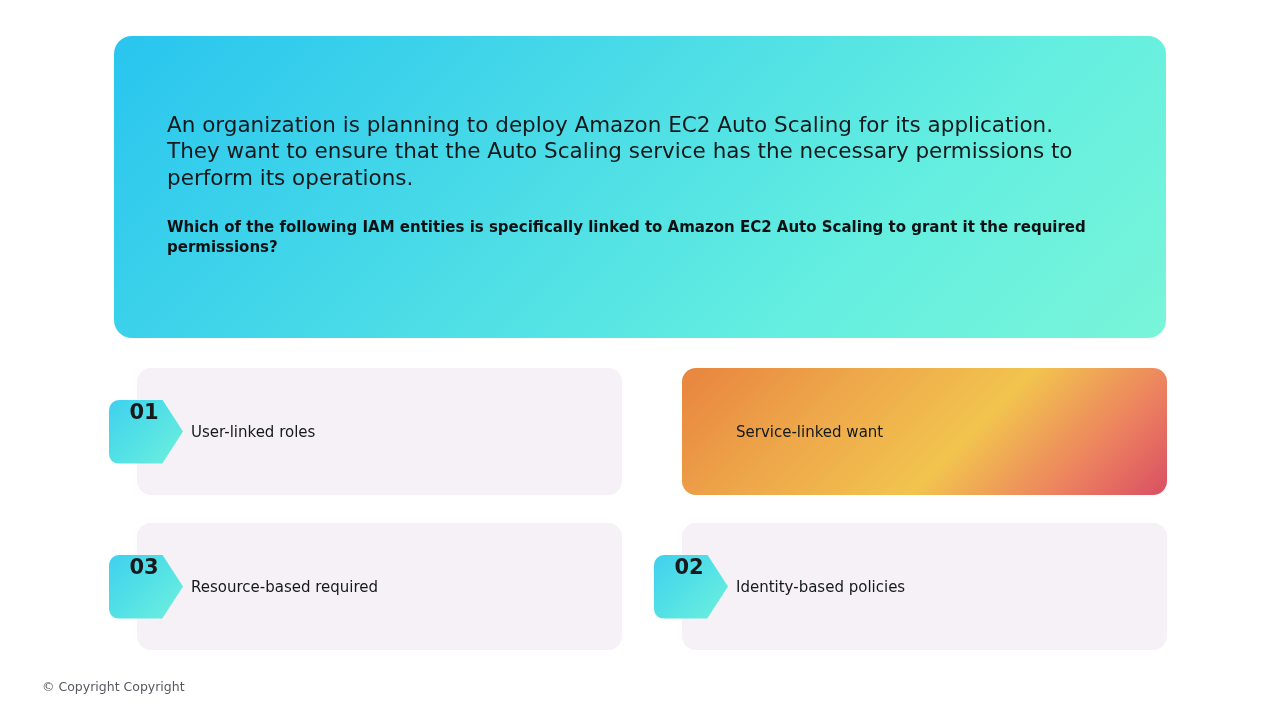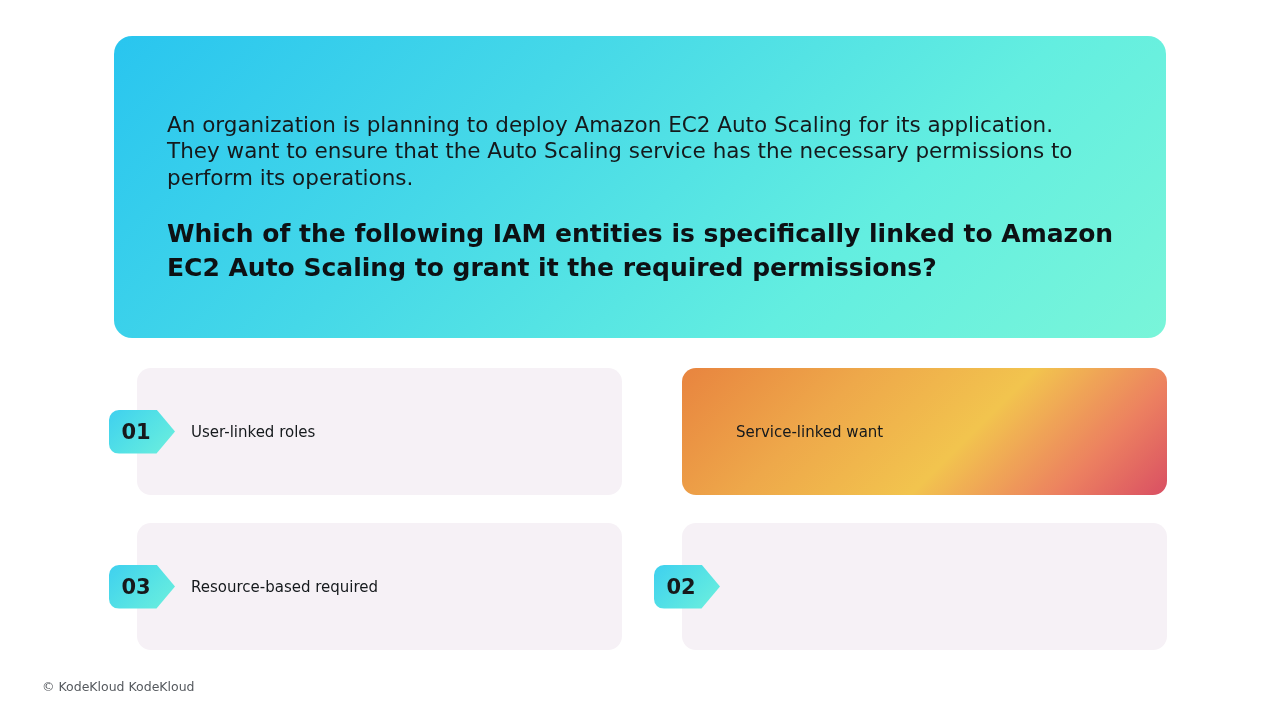--- a/index.html
+++ b/index.html
@@ -30,21 +30,21 @@
   }
   .q-intro {
     font-size: 21.5px;
     line-height: 1.23;
     color: #15191c;
     font-weight: 400;
     margin: 0 0 26px 0;
     max-width: 940px;
   }
   .q-main {
-    font-size: 25px;
+    font-size: 15px;
     line-height: 1.34;
     color: #0d1114;
     font-weight: 700;
     margin: 0;
     max-width: 985px;
   }
 
   
   .options {
     position: absolute;
@@ -67,24 +67,24 @@
   }
   .option.selected {
     background: linear-gradient(135deg, #e8843f 0%, #eea84a 30%, #f2c44e 58%, #ec8060 82%, #d94f63 100%);
   }
   .badge {
     position: absolute;
     left: -28px;
     top: 50%;
     transform: translateY(-50%);
     width: 66px;
-    height: 44px;
+    height: 64px;
     display: flex;
-    align-items: center;
     justify-content: center;
+    padding-left: 8px;
   }
   .badge .shape {
     position: absolute;
     inset: 0;
     background: linear-gradient(135deg, #3fd0ef 0%, #52e0e6 45%, #6ef0dd 100%);
     clip-path: polygon(0% 0%, 72% 0%, 100% 50%, 72% 100%, 0% 100%);
     border-radius: 10px 0 0 10px;
   }
   .badge .num {
     position: relative;
@@ -137,17 +137,18 @@
       <span class="num">03</span>
     </div>
     <span class="option-label">Resource-based required</span>
   </div>
 
   <div class="option">
     <div class="badge">
       <div class="shape"></div>
       <span class="num">02</span>
     </div>
+    <span class="option-label">Identity-based policies</span>
   </div>
 
 </div>
 
-<div class="footer">© KodeKloud KodeKloud</div>
+<div class="footer">© Copyright Copyright</div>
 
 </body></html>

